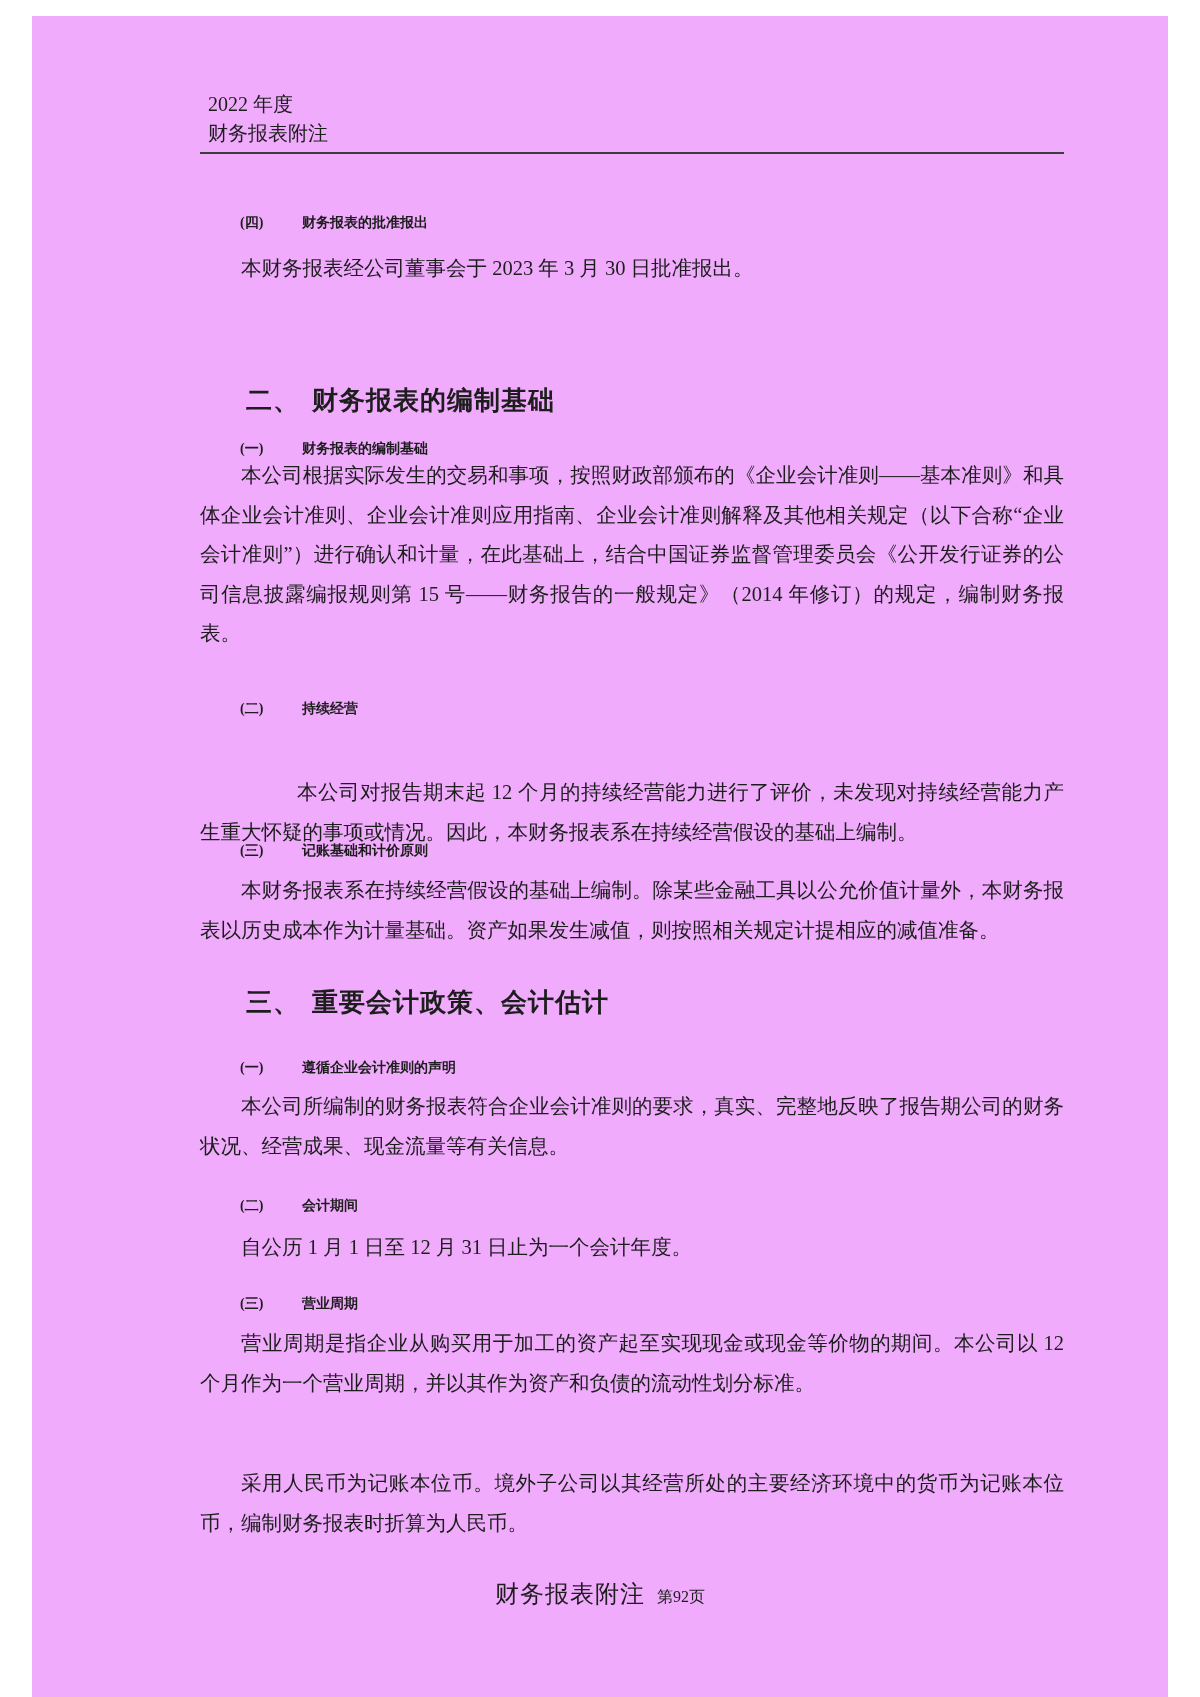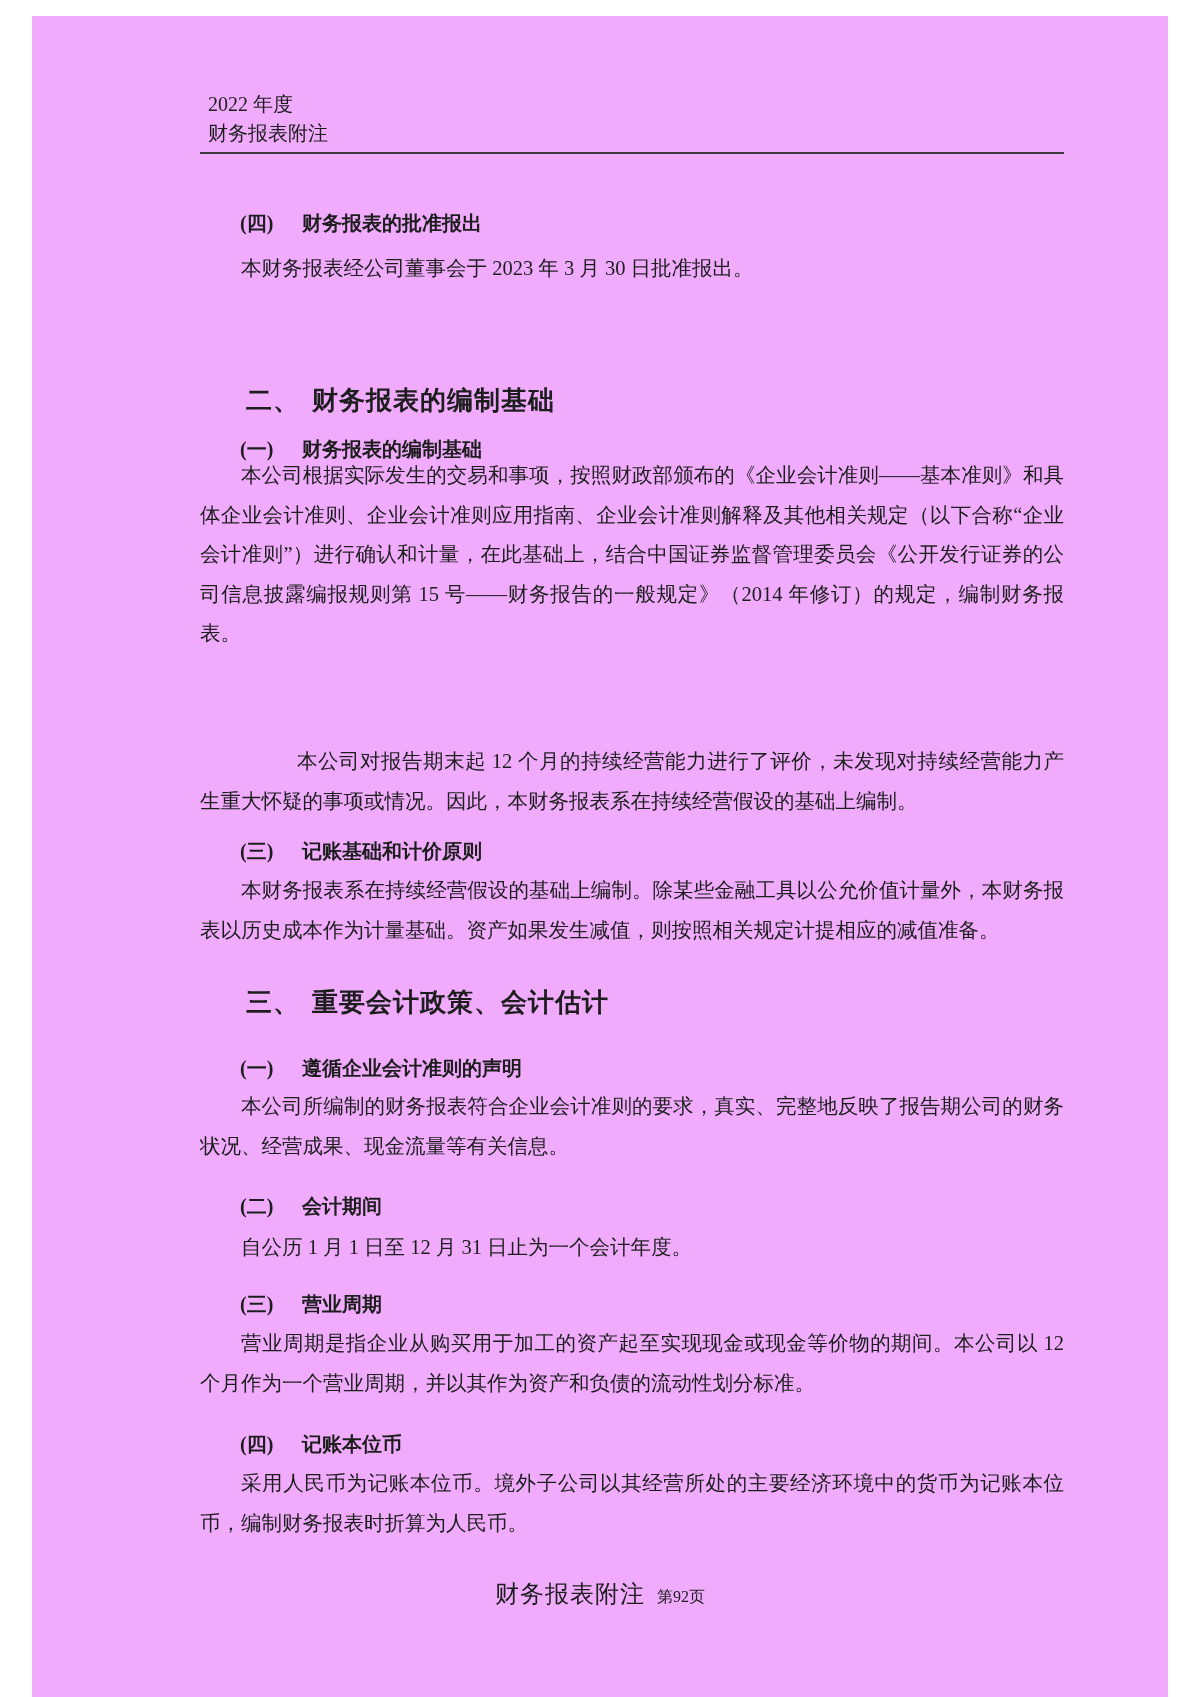--- a/index.html
+++ b/index.html
@@ -17,21 +17,21 @@
 
   
   .doc-header { top: 74px; padding-left: 8px; font-size: 20px; line-height: 29px; }
   .header-rule { top: 136px; height: 2px; background: #3c3c3c; }
 
   
   .ch-heading { font-weight: bold; font-size: 26px; line-height: 36px; padding-left: 46px; letter-spacing: 1px; }
   .ch-heading .lbl { display: inline-block; width: 66px; }
 
   
-  .sec-heading { font-weight: bold; font-size: 20px; line-height: 28px; padding-left: 40px; }
+  .sec-heading { font-weight: bold; font-size: 14px; line-height: 28px; padding-left: 40px; }
   .sec-heading .lbl { display: inline-block; width: 62px; }
 
   
   .para {
     margin: 0;
     font-size: 20.5px;
     line-height: 39.5px;
     text-align: justify;
     text-indent: 41px;
   }
@@ -60,21 +60,24 @@
 
   <div class="blk ch-heading" style="top:367px">
     <span class="lbl">二、</span><span>财务报表的编制基础</span>
   </div>
 
   <div class="blk sec-heading" style="top:419px">
     <span class="lbl">(一)</span><span>财务报表的编制基础</span>
   </div>
   <p class="blk para" style="top:440px">本公司根据实际发生的交易和事项，按照财政部颁布的《企业会计准则——基本准则》和具体企业会计准则、企业会计准则应用指南、企业会计准则解释及其他相关规定（以下合称“企业会计准则”）进行确认和计量，在此基础上，结合中国证券监督管理委员会《公开发行证券的公司信息披露编报规则第 15 号——财务报告的一般规定》（2014 年修订）的规定，编制财务报表。</p>
 
-  <p class="blk para deep" style="top:726px">本公司对报告期末起 12 个月的持续经营能力进行了评价，未发现对持续经营能力产生重大怀疑的事项或情况。因此，本财务报表系在持续经营假设的基础上编制。</p>
+  <div class="blk sec-heading" style="top:679px">
+    <span class="lbl">(二)</span><span>持续经营</span>
+  </div>
+  <p class="blk para deep" style="top:757px">本公司对报告期末起 12 个月的持续经营能力进行了评价，未发现对持续经营能力产生重大怀疑的事项或情况。因此，本财务报表系在持续经营假设的基础上编制。</p>
 
   <div class="blk sec-heading" style="top:821px">
     <span class="lbl">(三)</span><span>记账基础和计价原则</span>
   </div>
   <p class="blk para" style="top:855px">本财务报表系在持续经营假设的基础上编制。除某些金融工具以公允价值计量外，本财务报表以历史成本作为计量基础。资产如果发生减值，则按照相关规定计提相应的减值准备。</p>
 
   <div class="blk ch-heading" style="top:969px">
     <span class="lbl">三、</span><span>重要会计政策、会计估计</span>
   </div>
 
@@ -86,22 +89,19 @@
   <div class="blk sec-heading" style="top:1176px">
     <span class="lbl">(二)</span><span>会计期间</span>
   </div>
   <p class="blk para" style="top:1212px">自公历 1 月 1 日至 12 月 31 日止为一个会计年度。</p>
 
   <div class="blk sec-heading" style="top:1274px">
     <span class="lbl">(三)</span><span>营业周期</span>
   </div>
   <p class="blk para" style="top:1308px">营业周期是指企业从购买用于加工的资产起至实现现金或现金等价物的期间。本公司以 12 个月作为一个营业周期，并以其作为资产和负债的流动性划分标准。</p>
 
-  <div class="blk sec-heading" style="top:1414px">
-    <span class="lbl">(四)</span><span>记账本位币</span>
-  </div>
   <p class="blk para" style="top:1448px">采用人民币为记账本位币。境外子公司以其经营所处的主要经济环境中的货币为记账本位币，编制财务报表时折算为人民币。</p>
 
   <div class="doc-footer">
     <span class="ftitle">财务报表附注</span><span class="fpage">第92页</span>
   </div>
 
 </div>
 
 </body></html>

